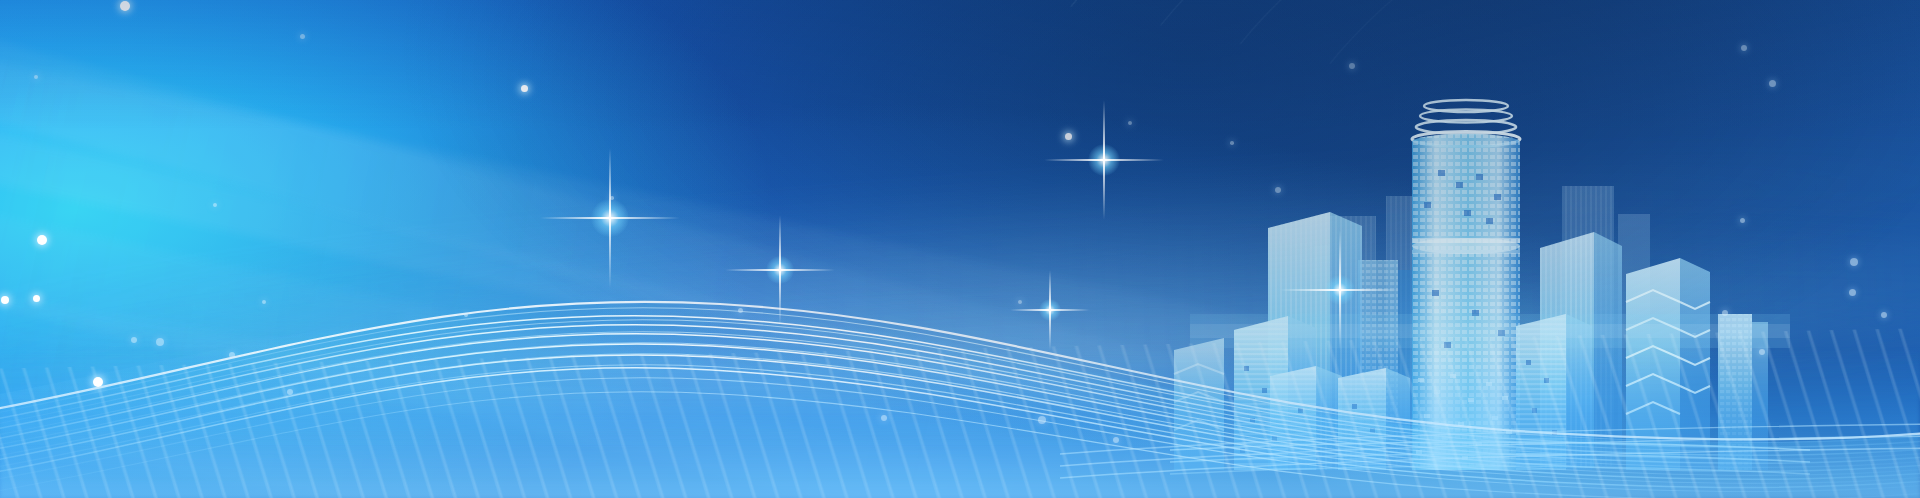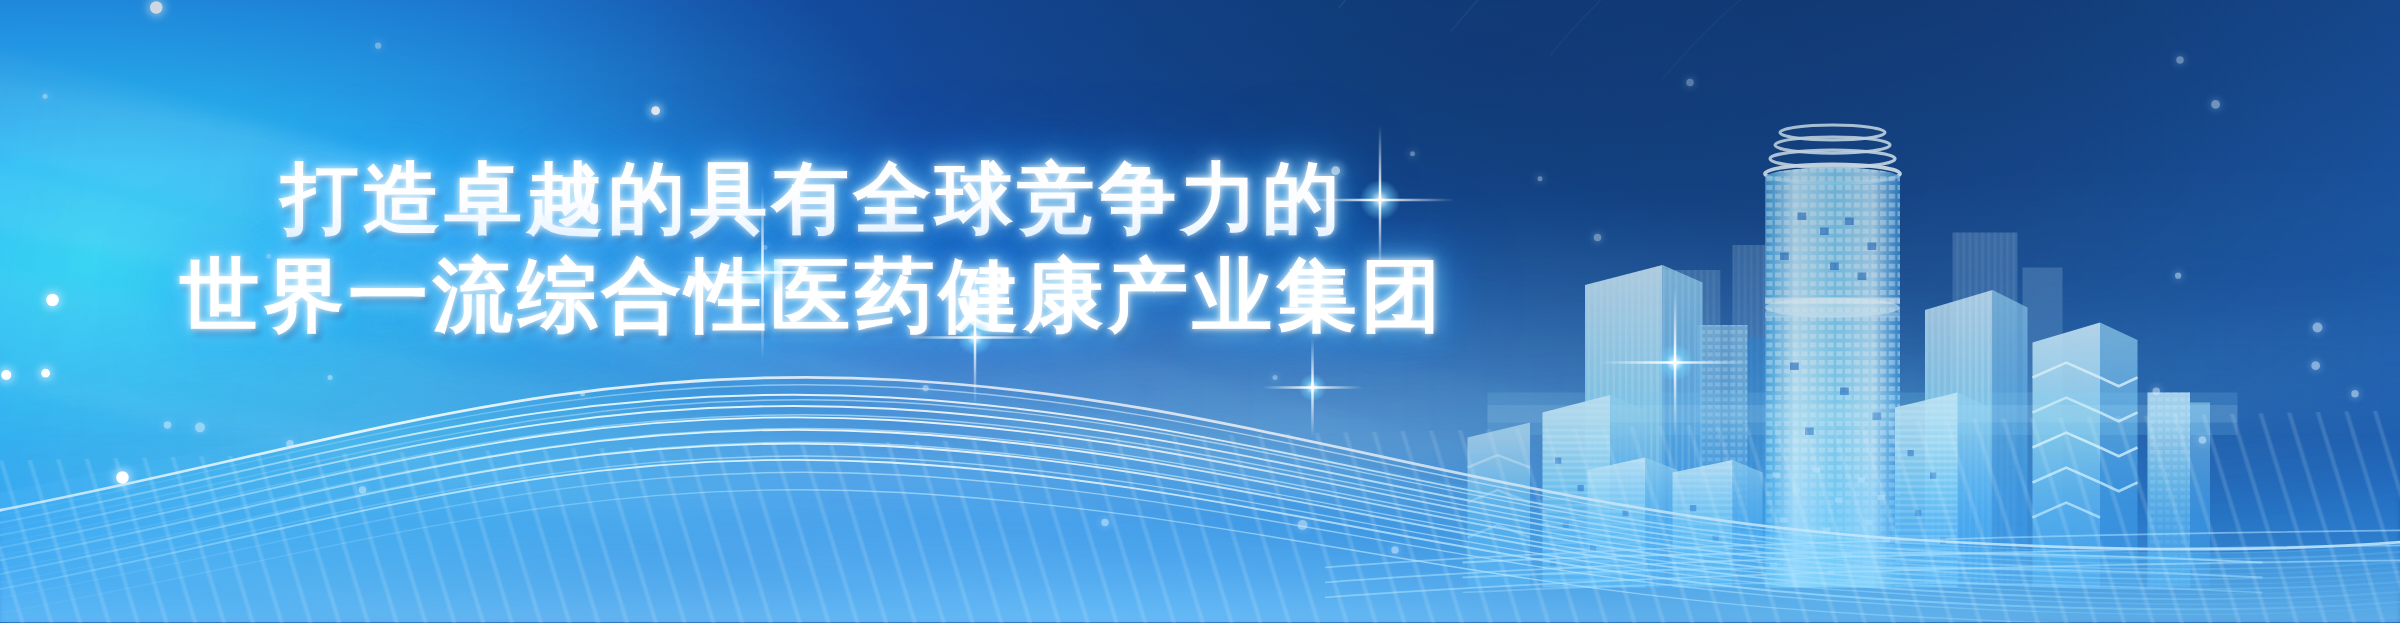--- a/index.html
+++ b/index.html
@@ -495,24 +495,20 @@
       <span class="dot dim" style="left: 1759px; top: 349px; width: 6px; height: 6px;"></span>
       <span class="dot dim" style="left: 1038px; top: 416px; width: 8px; height: 8px;"></span>
       <span class="dot dim" style="left: 1113px; top: 437px; width: 6px; height: 6px;"></span>
       <span class="dot dim" style="left: 881px; top: 415px; width: 6px; height: 6px;"></span>
       <span class="dot dim" style="left: 464px; top: 313px; width: 4px; height: 4px;"></span>
       <span class="dot dim" style="left: 737.5px; top: 307.5px; width: 5px; height: 5px;"></span>
       <span class="dot dim" style="left: 1018px; top: 300px; width: 4px; height: 4px;"></span>
       <span class="dot dim" style="left: 34px; top: 75px; width: 4px; height: 4px;"></span>
     </div>
 
-  <div class="headline">
-    <span class="hl-line l1">打造卓越的具有全球竞争力的</span>
-    <span class="hl-line l2">世界一流综合性医药健康产业集团</span>
-  </div>
 
   <div class="layer" id="sparkle-layer">
       <span class="spark" style="left: 610px; top: 218px; --w: 140px; --c: 38px;">
         <u></u>
         <i class="h"></i>
         <i class="v"></i>
       </span>
       <span class="spark" style="left: 1104px; top: 160px; --w: 120px; --c: 32px;">
         <u></u>
         <i class="h"></i>

